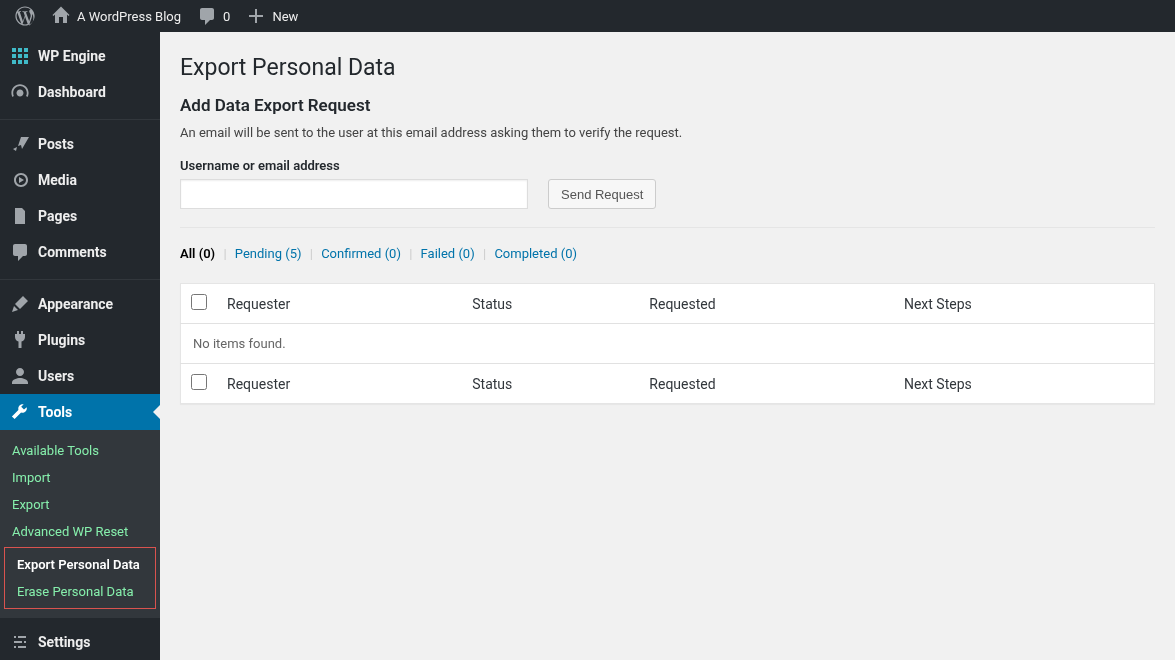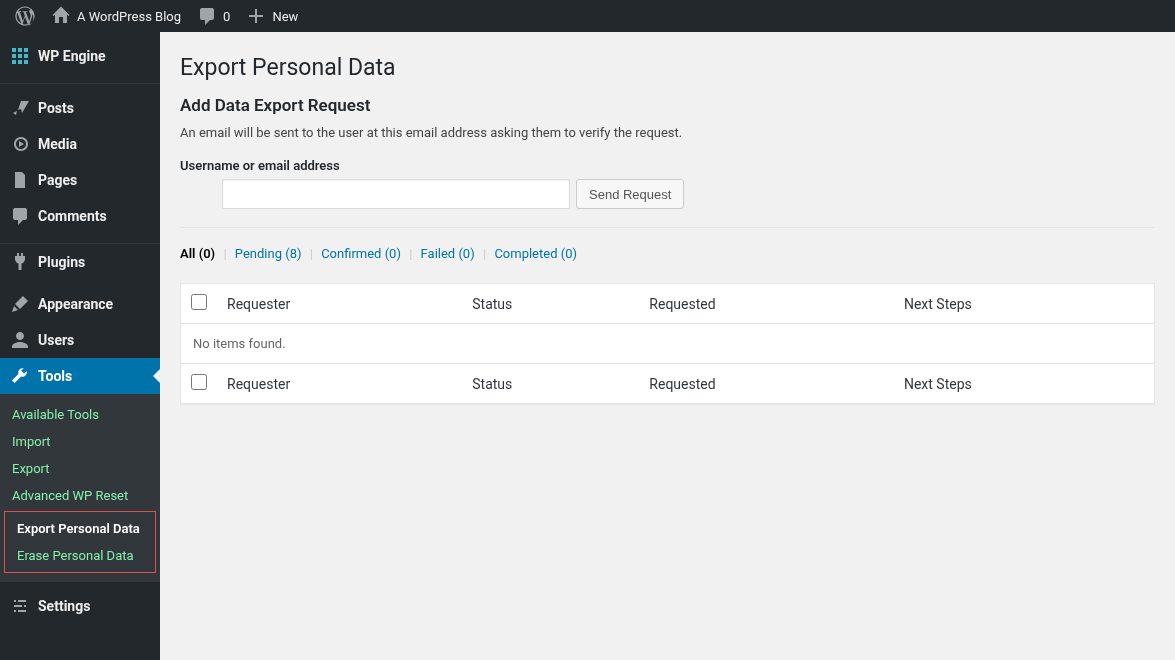--- a/index.html
+++ b/index.html
@@ -28,21 +28,21 @@
 .submenu .sub-item.current { color: #fff; font-weight: 600; }
 .sub-highlight { border: 1px solid #d9534f; padding: 3px 0; margin: 2px 4px; }
 .menu-sep { height: 5px; border-bottom: 1px solid #32373c; margin: 5px 0 0; }
 
 
 .content { flex: 1; padding: 10px 20px 40px 20px; overflow-y: auto; background: #f1f1f1; }
 h1.page-title { font-size: 23px; font-weight: 400; color: #23282d; margin: 12px 0 14px; }
 h2.section-title { font-size: 17px; font-weight: 600; color: #23282d; margin: 6px 0 10px; }
 p.desc { font-size: 13px; color: #444; margin-bottom: 18px; }
 .form-row label { display: block; font-weight: 600; font-size: 13px; color: #23282d; margin-bottom: 6px; }
-.form-inline { display: flex; gap: 6px; align-items: center; margin-left: 42px; }
+.form-inline { display: flex; gap: 20px; align-items: center; }
 input[type=text] { font-size: 14px; padding: 5px 8px; border: 1px solid #ddd; background: #fff; width: 348px; height: 30px; box-shadow: inset 0 1px 2px rgba(0,0,0,.07); }
 .button { font-size: 13px; padding: 0 12px; height: 30px; background: #f7f7f7; border: 1px solid #ccc; border-radius: 3px; cursor: pointer; color: #555; }
 hr.sep { border: none; border-top: 1px solid #e5e5e5; margin: 18px 0; }
 
 
 .subsubsub { font-size: 13px; color: #666; margin: 6px 0 22px; }
 .subsubsub .flt { color: #0073aa; cursor: pointer; }
 .subsubsub .flt.current { color: #000; font-weight: 600; }
 .subsubsub .sepbar { color: #ccc; margin: 0 5px; }
 
@@ -107,20 +107,28 @@
             <span></span>
             <span></span>
             <span></span>
             <span></span>
             <span></span>
             <span></span>
           </span>
       </span>
       <span>WP Engine</span>
     </div>
+    <div class="menu-item">
+      <span class="mi-icon">
+          <svg viewBox="0 0 20 20">
+            <path d="M3.8 14c-.4-1-.6-2-.6-3.1 0-3.8 3.1-6.8 6.8-6.8s6.8 3.1 6.8 6.8c0 1.1-.3 2.2-.8 3.1l1.6 1c.7-1.3 1-2.7 1-4.1 0-4.7-3.8-8.6-8.6-8.6S1.4 6.1 1.4 10.9c0 1.4.3 2.8 1 4.1l1.4-1zm6.2-6.6c-2 0-3.5 1.6-3.5 3.5s1.6 3.5 3.5 3.5 3.5-1.6 3.5-3.5-1.6-3.5-3.5-3.5z"></path>
+          </svg>
+        </span>
+      <span>Dashboard</span>
+    </div>
     <div class="menu-sep"></div>
     <div class="menu-item top">
       <span class="mi-icon">
           <svg viewBox="0 0 20 20">
             <path d="M11 3l-3 9 3-1 1 4 7-12z M3 15l4-2-1 4z"></path>
           </svg>
         </span>
       <span>Posts</span>
     </div>
     <div class="menu-item">
@@ -141,35 +149,35 @@
     </div>
     <div class="menu-item">
       <span class="mi-icon">
           <svg viewBox="0 0 20 20">
             <path d="M5 2h10c1.1 0 2 .9 2 2v8c0 1.1-.9 2-2 2h-2l-5 5v-5H5c-1.1 0-2-.9-2-2V4c0-1.1.9-2 2-2z"></path>
           </svg>
         </span>
       <span>Comments</span>
     </div>
     <div class="menu-sep"></div>
+    <div class="menu-item top">
+      <span class="mi-icon">
+          <svg viewBox="0 0 20 20">
+            <path d="M13 2l5 5-8 8-5-5zM4 12l-2 6 6-2z"></path>
+          </svg>
+        </span>
+      <span>Appearance</span>
+    </div>
     <div class="menu-item">
       <span class="mi-icon">
           <svg viewBox="0 0 20 20">
             <path d="M13 4V1h-2v3H9V1H7v3H5v3c0 2.2 1.5 4 3.5 4.5V18h3v-6.5C13.5 11 15 9.2 15 7V4z"></path>
           </svg>
         </span>
       <span>Plugins</span>
-    </div>
-    <div class="menu-item top">
-      <span class="mi-icon">
-          <svg viewBox="0 0 20 20">
-            <path d="M13 2l5 5-8 8-5-5zM4 12l-2 6 6-2z"></path>
-          </svg>
-        </span>
-      <span>Appearance</span>
     </div>
     <div class="menu-item">
       <span class="mi-icon">
           <svg viewBox="0 0 20 20">
             <path d="M10 10c2.2 0 4-1.8 4-4s-1.8-4-4-4-4 1.8-4 4 1.8 4 4 4zm0 2c-3 0-8 1.5-8 4.5V18h16v-1.5c0-3-5-4.5-8-4.5z"></path>
           </svg>
         </span>
       <span>Users</span>
     </div>
     <div class="menu-item current">
@@ -212,21 +220,21 @@
         <input type="text" style="">
         <button class="button">Send Request</button>
       </div>
     </div>
 
     <hr class="sep">
 
     <div class="subsubsub">
       <span class="flt current">All (0)</span>
       <span class="sepbar">|</span>
-      <span class="flt">Pending (8)</span>
+      <span class="flt">Pending (5)</span>
       <span class="sepbar">|</span>
       <span class="flt">Confirmed (0)</span>
       <span class="sepbar">|</span>
       <span class="flt">Failed (0)</span>
       <span class="sepbar">|</span>
       <span class="flt">Completed (0)</span>
     </div>
 
     <table class="wp-list">
       <thead>

